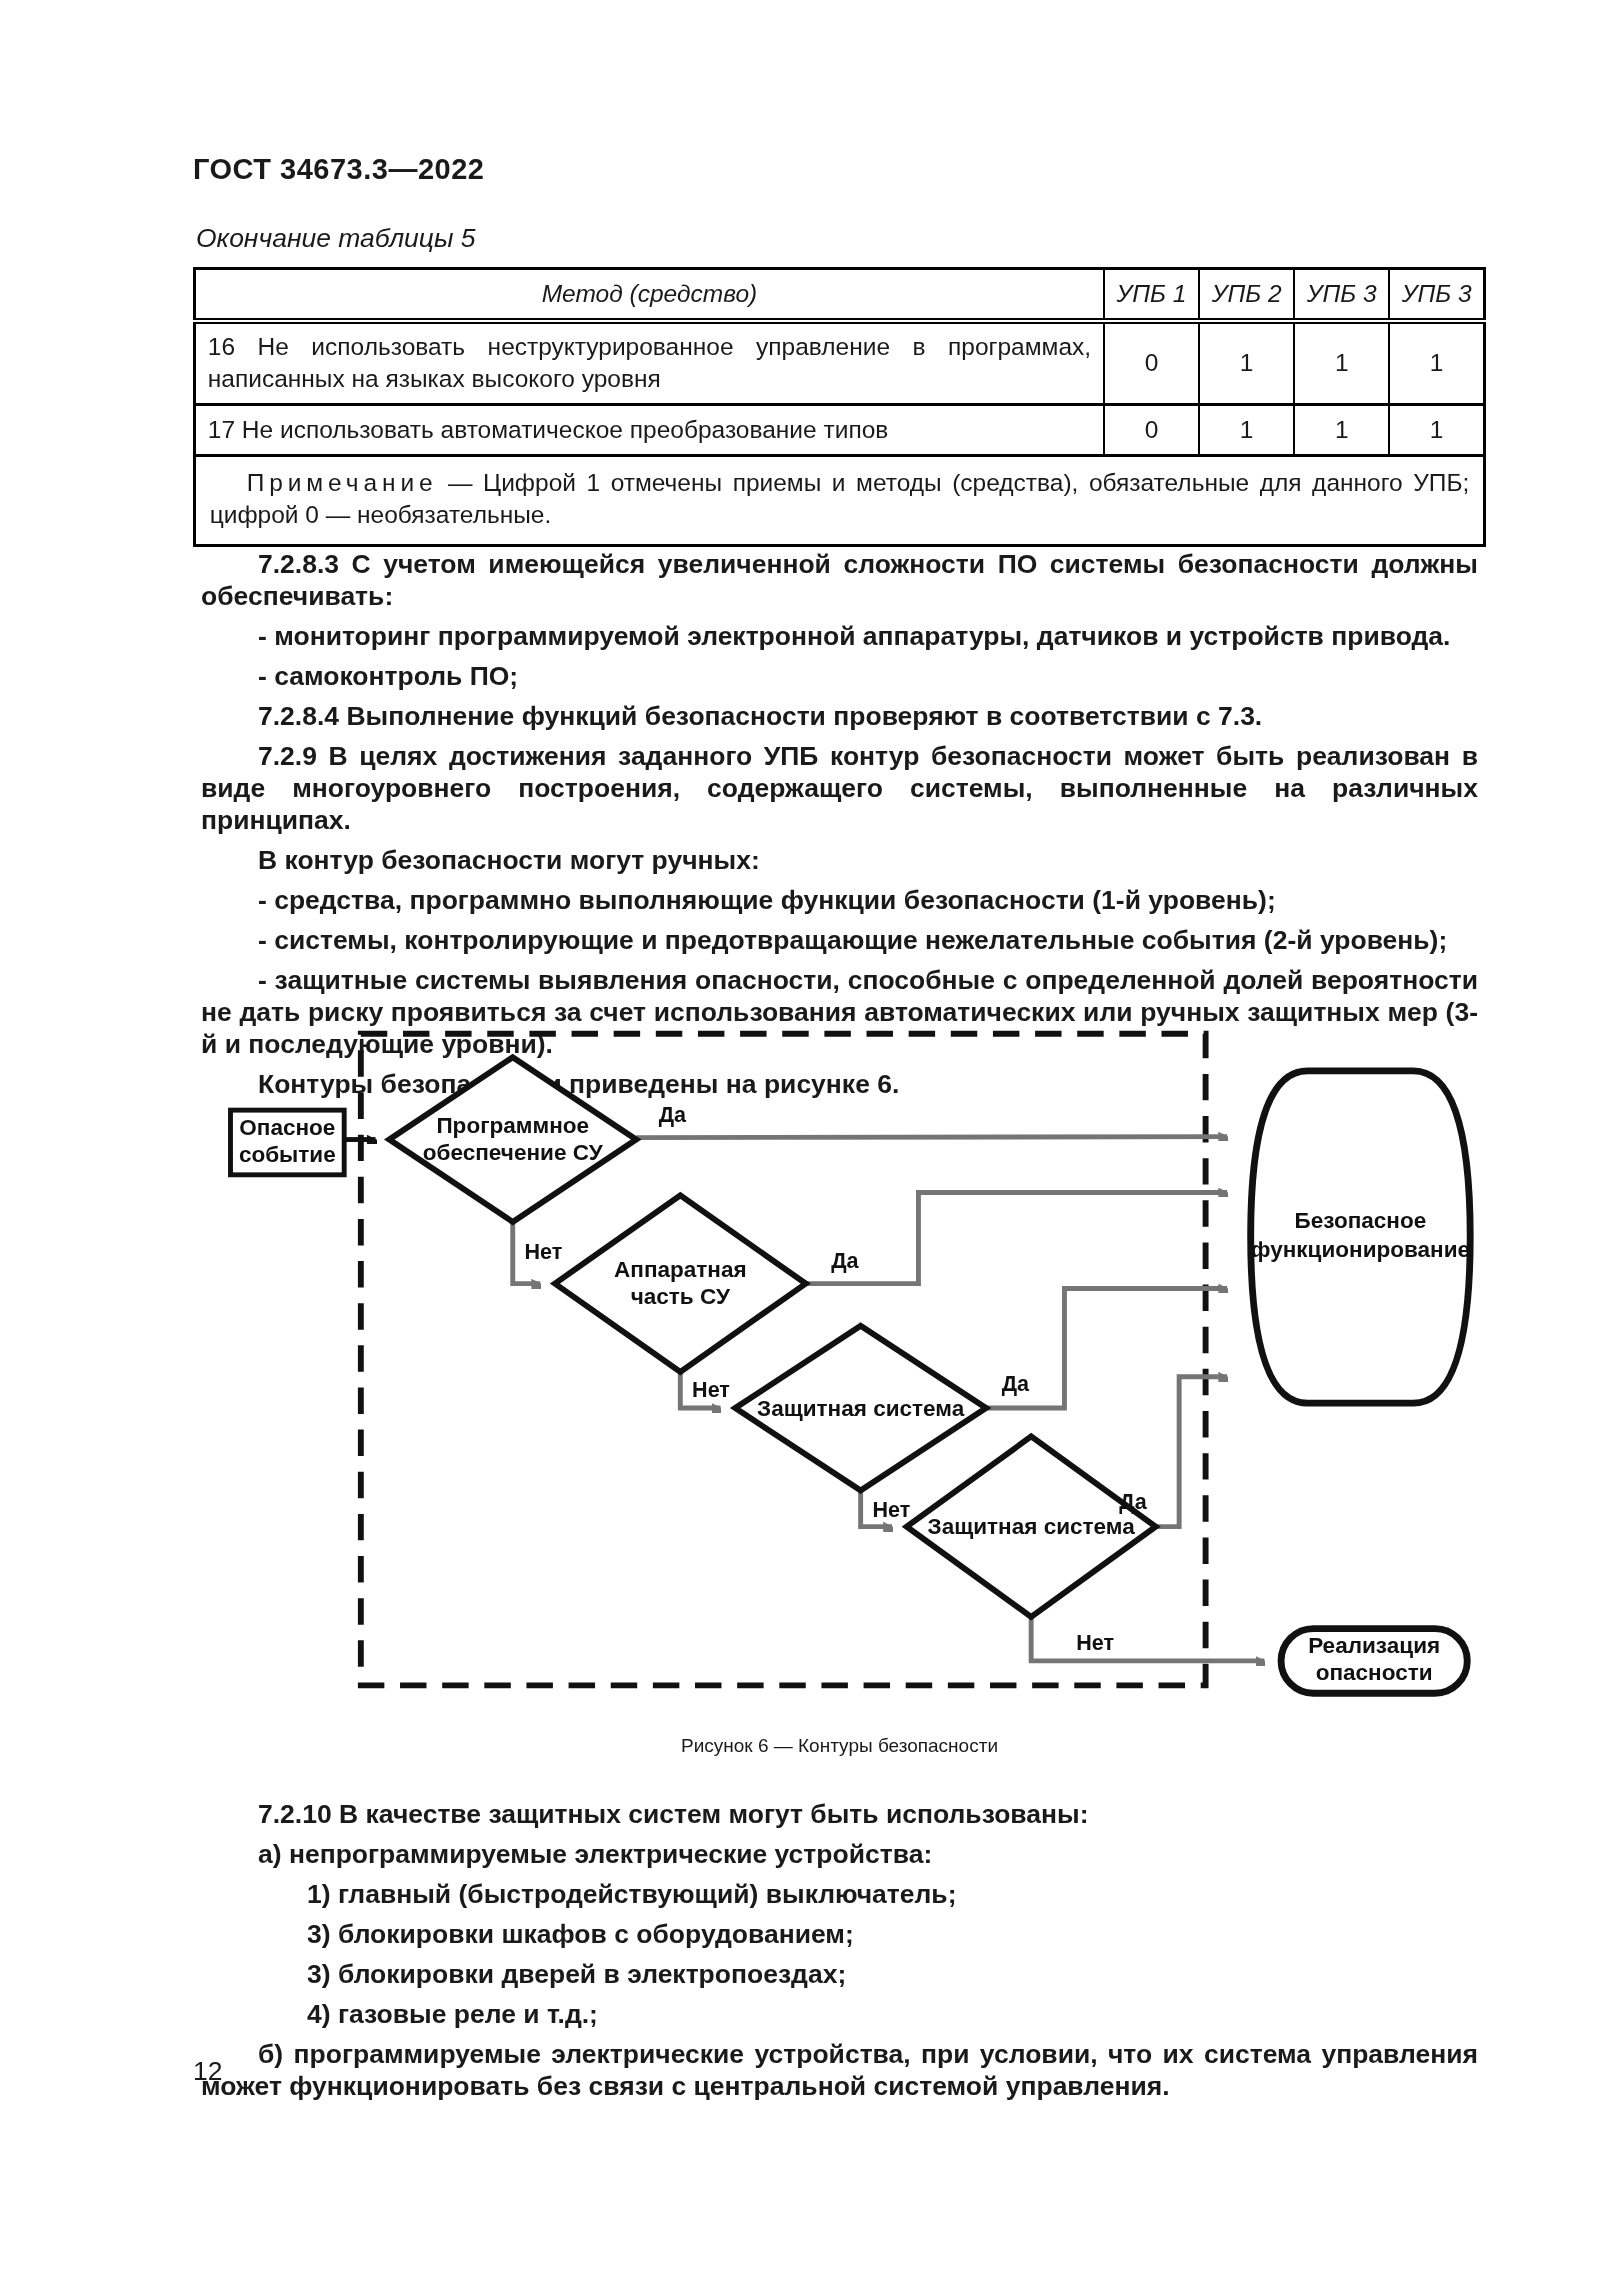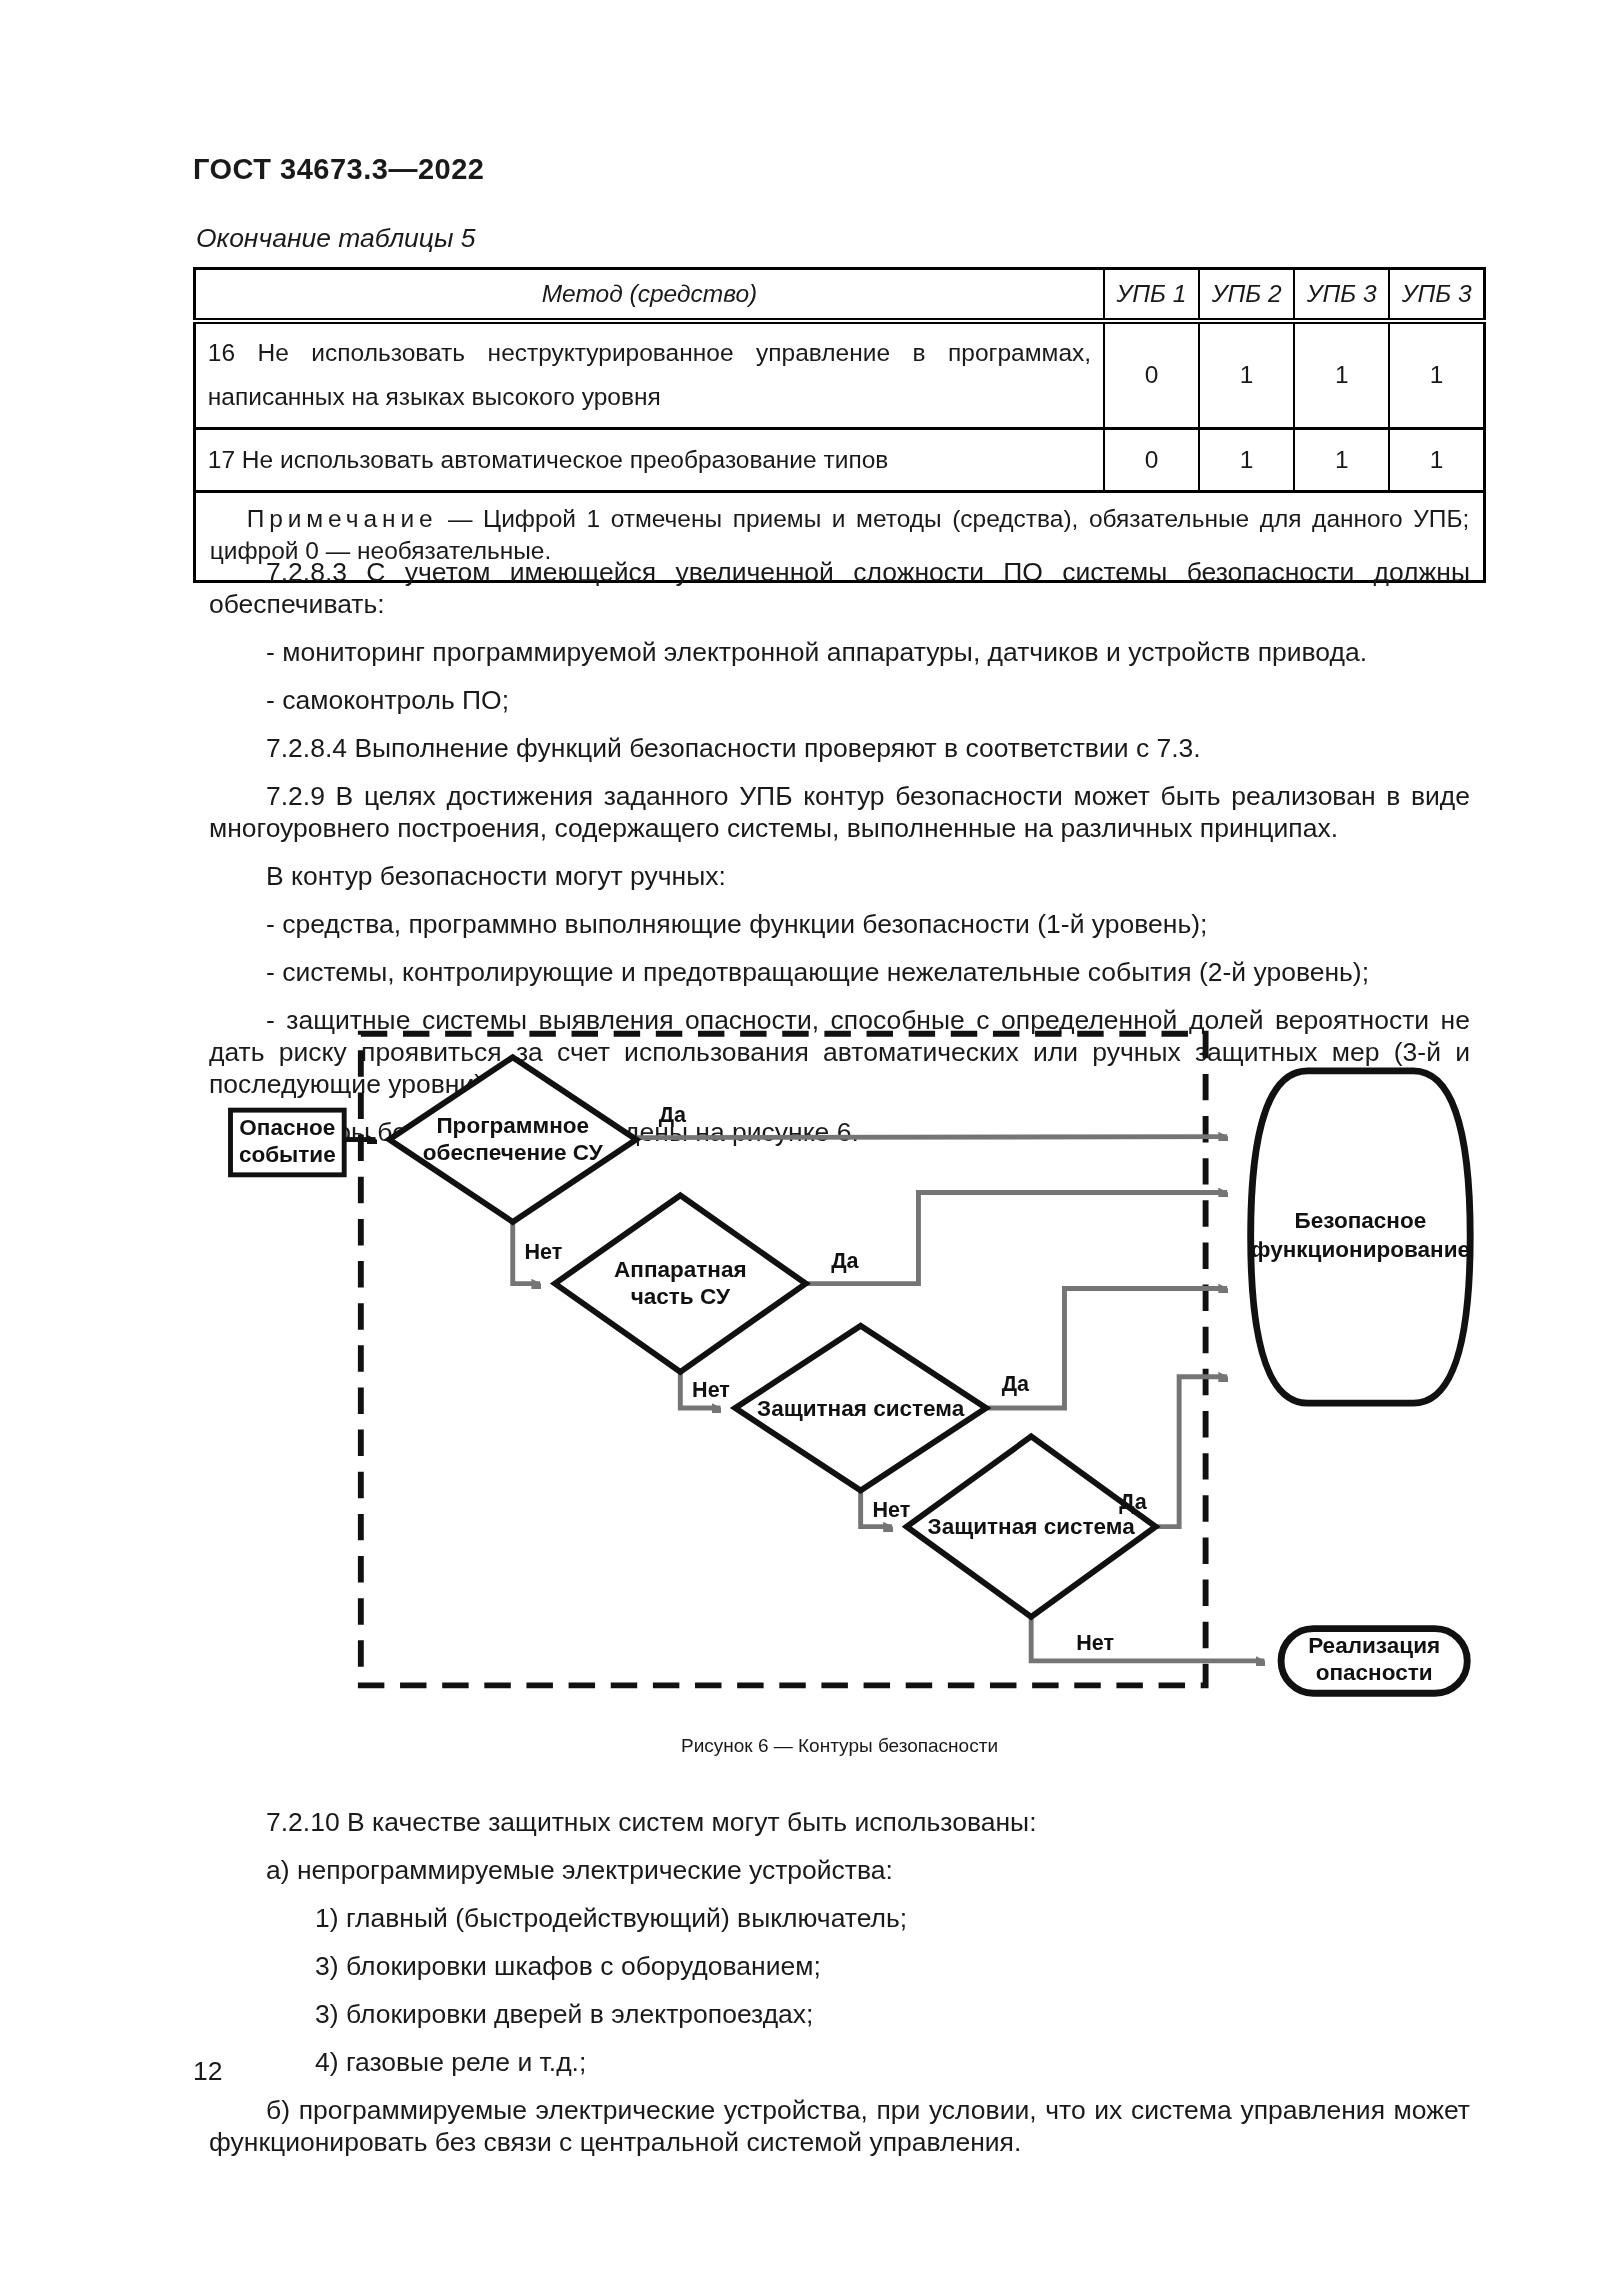--- a/index.html
+++ b/index.html
@@ -10,27 +10,27 @@
   .abs{position:absolute;}
   #gost-header{left:193px; top:153px; font-size:29px; font-weight:bold; letter-spacing:0.5px;}
   #table-cont-label{left:196px; top:223px; font-size:26.5px; font-style:italic;}
   
   #t4{left:193px; top:267px; width:1293px; border-collapse:collapse; table-layout:fixed;}
   #t4, #t4 td, #t4 th{border:2.9px solid #000;}
   #t4{border-width:3.9px;}
   #t4 th{font-size:24.5px; font-weight:normal; text-align:center; padding:9.8px 3.9px; border-bottom:6.9px double #000;font-style:italic;}
   #t4 td{font-size:24.5px; padding:7.8px 11.8px; vertical-align:top; border-top-width:3.9px; border-bottom-width:3.9px;}
   #t4 td.val{text-align:center; vertical-align:middle; padding:3.9px 2px;}
-  #t4 td.method{text-align:justify; line-height:44px;}
+  #t4 td.method{text-align:justify; line-height:32px;}
   #t4 td.notecell{padding:9.8px 13.7px 13.7px 13.7px; line-height:32px; text-align:justify;}
   #t4 .note-label{letter-spacing:4.9px; padding-left:37px;}
   .cw-m{width:908px;} .cw-u{width:95px;}
   
   .txt{left:193px; width:1293px; font-size:26.5px; line-height:32px;}
-  .txt p{margin:16px; text-align:justify;}
+  .txt p{margin:8px; text-align:justify;font-weight:bold;}
   .ind{text-indent:57px;}
   .ind2{text-indent:106px;}
   #para-block-top{top:540px;}
   #para-block-bottom{top:1790px;}
   #figure-caption{left:193px; top:1735px; width:1293px; text-align:center; font-size:19px;}
   #page-number{left:193px; top:2056px; font-size:26.5px;}
   
   #flowchart{left:157px; top:1019px;}
   .flow-line{fill:none; stroke:#757575; stroke-width:5;}
   .shape{fill:#fff; stroke:#111; }

